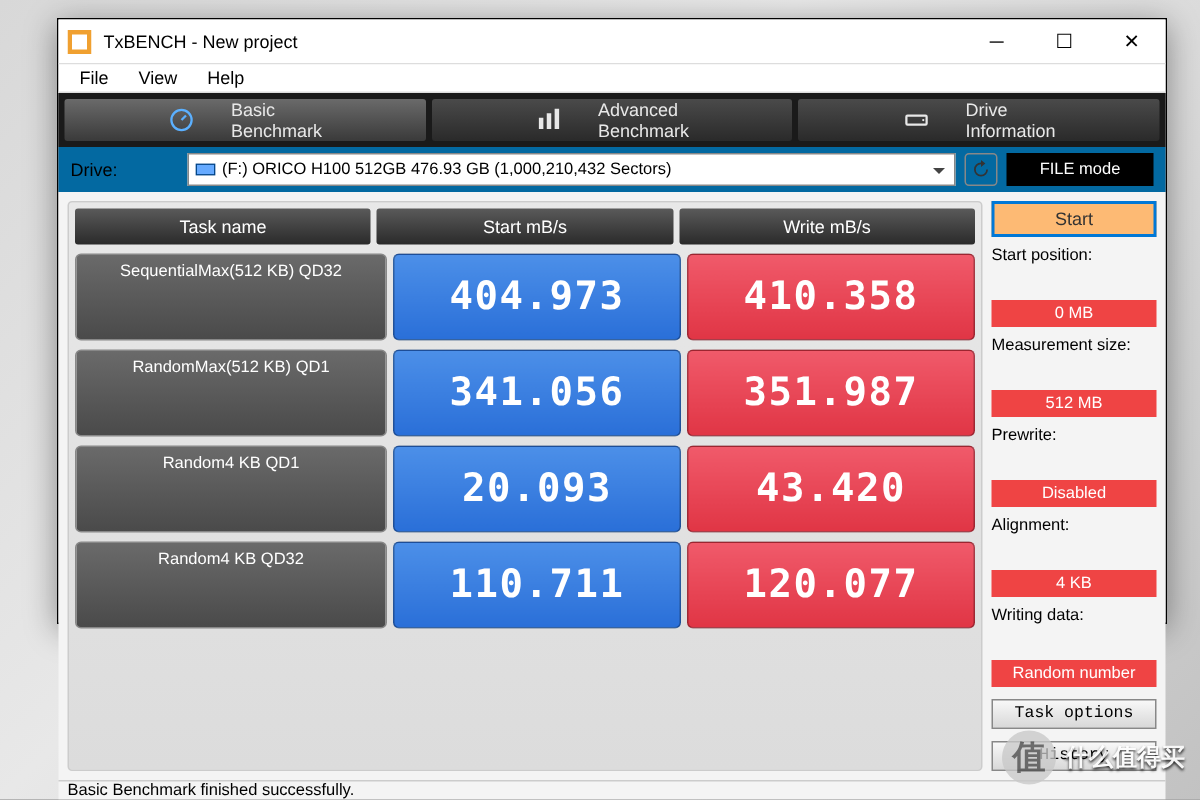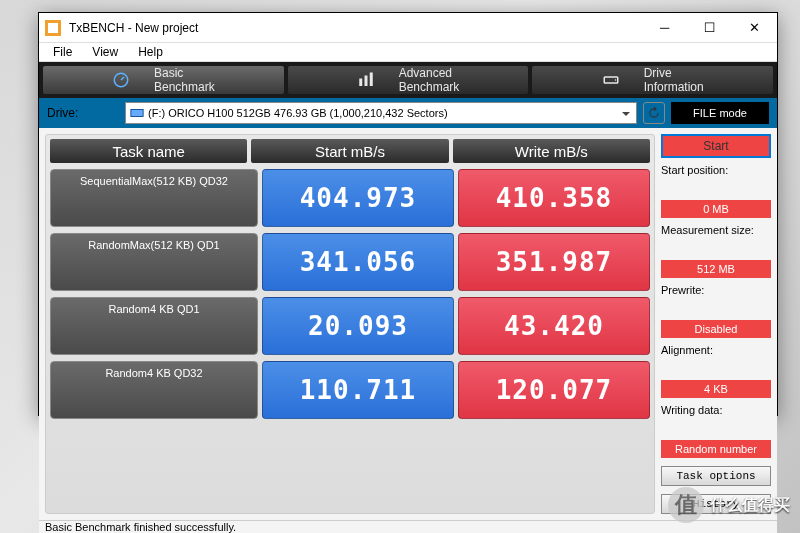--- a/index.html
+++ b/index.html
@@ -75,21 +75,21 @@
     flex: 1; display: flex; padding: 6px; gap: 6px; background: #f4f4f4;
   }
   .resultpane {
     flex: 1; display: flex; flex-direction: column; gap: 6px;
     border: 1px solid #ccc; border-radius: 3px; padding: 4px;
     background: linear-gradient(#e8e8e8, #dcdcdc);
   }
   .thead { display: flex; gap: 4px; }
   .th {
     flex: 1; height: 24px; background: linear-gradient(#5a5a5a, #2a2a2a);
-    color: #fff; font-size: 15px; display: flex; align-items: center; justify-content: center;
+    color: #fff; font-size: 12px; display: flex; align-items: center; justify-content: center;
     border-radius: 2px;
     text-align: right;
   }
   .trow { display: flex; gap: 4px; }
   .taskcell {
     flex: 1; min-height: 58px; border-radius: 4px;
     background: linear-gradient(#6a6a6a, #4a4a4a); color: #fff;
     display: flex; flex-direction: row; justify-content: center; padding: 4px 8px;
     font-size: 11px; line-height: 1.3;
     border: 1px solid #888;
@@ -101,21 +101,21 @@
     border: 1px solid rgba(0,0,0,0.3);
     font-family: Consolas, monospace;
     letter-spacing: 1px;
   }
   .readv { background: linear-gradient(#4c8fe8, #2a6fd8); }
   .writev { background: linear-gradient(#f05a6a, #e03545); }
   .rside {
     width: 110px; display: flex; flex-direction: column; gap: 4px;
   }
   .startbtn {
-    height: 24px; background: #ef4444; border: 2px solid #0078d7;
+    height: 24px; background: #fdba74; border: 2px solid #0078d7;
     color: #333; display: flex; align-items: center; justify-content: center;
     font-size: 12px;
   }
   .rlabel { font-size: 11px; color: #000; margin-top: 2px;}
   .rval {
     height: 18px; background: #ef4444; color: #fff; font-size: 11px;
     display: flex; align-items: center; justify-content: center; margin-top: 20px;
   }
   .optbtn {
     height: 20px; background: linear-gradient(#f8f8f8,#d8d8d8);

